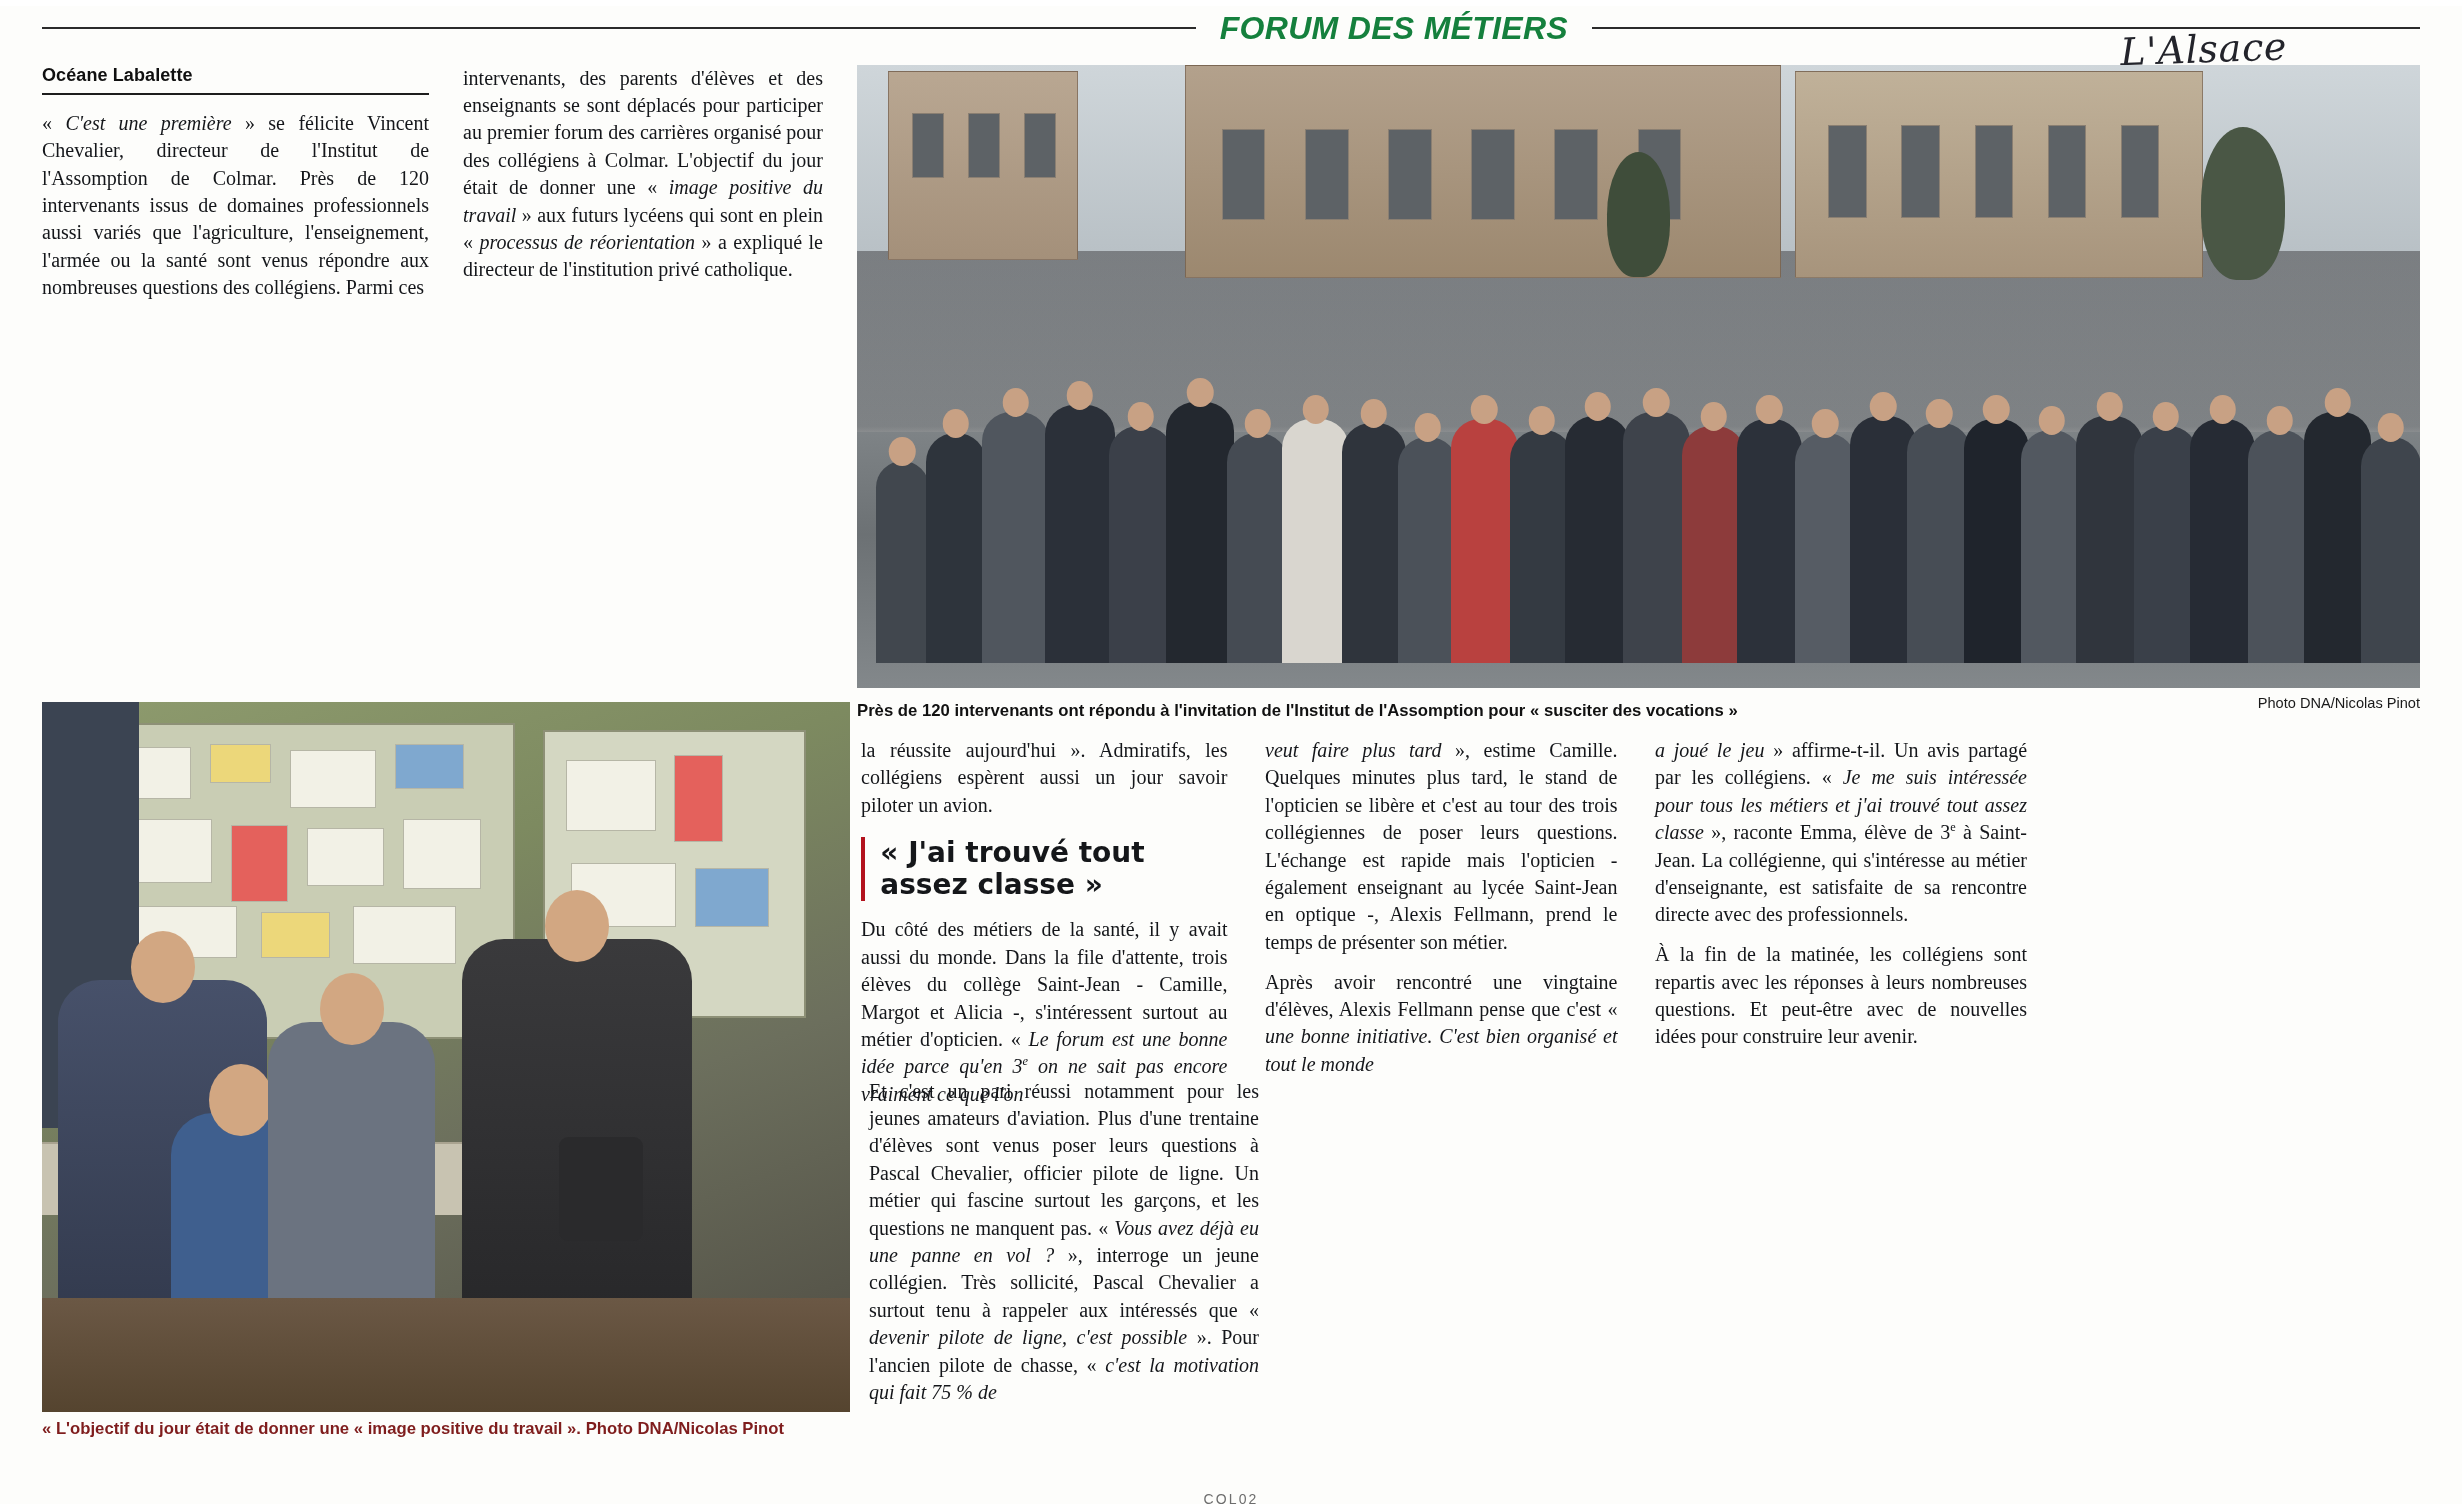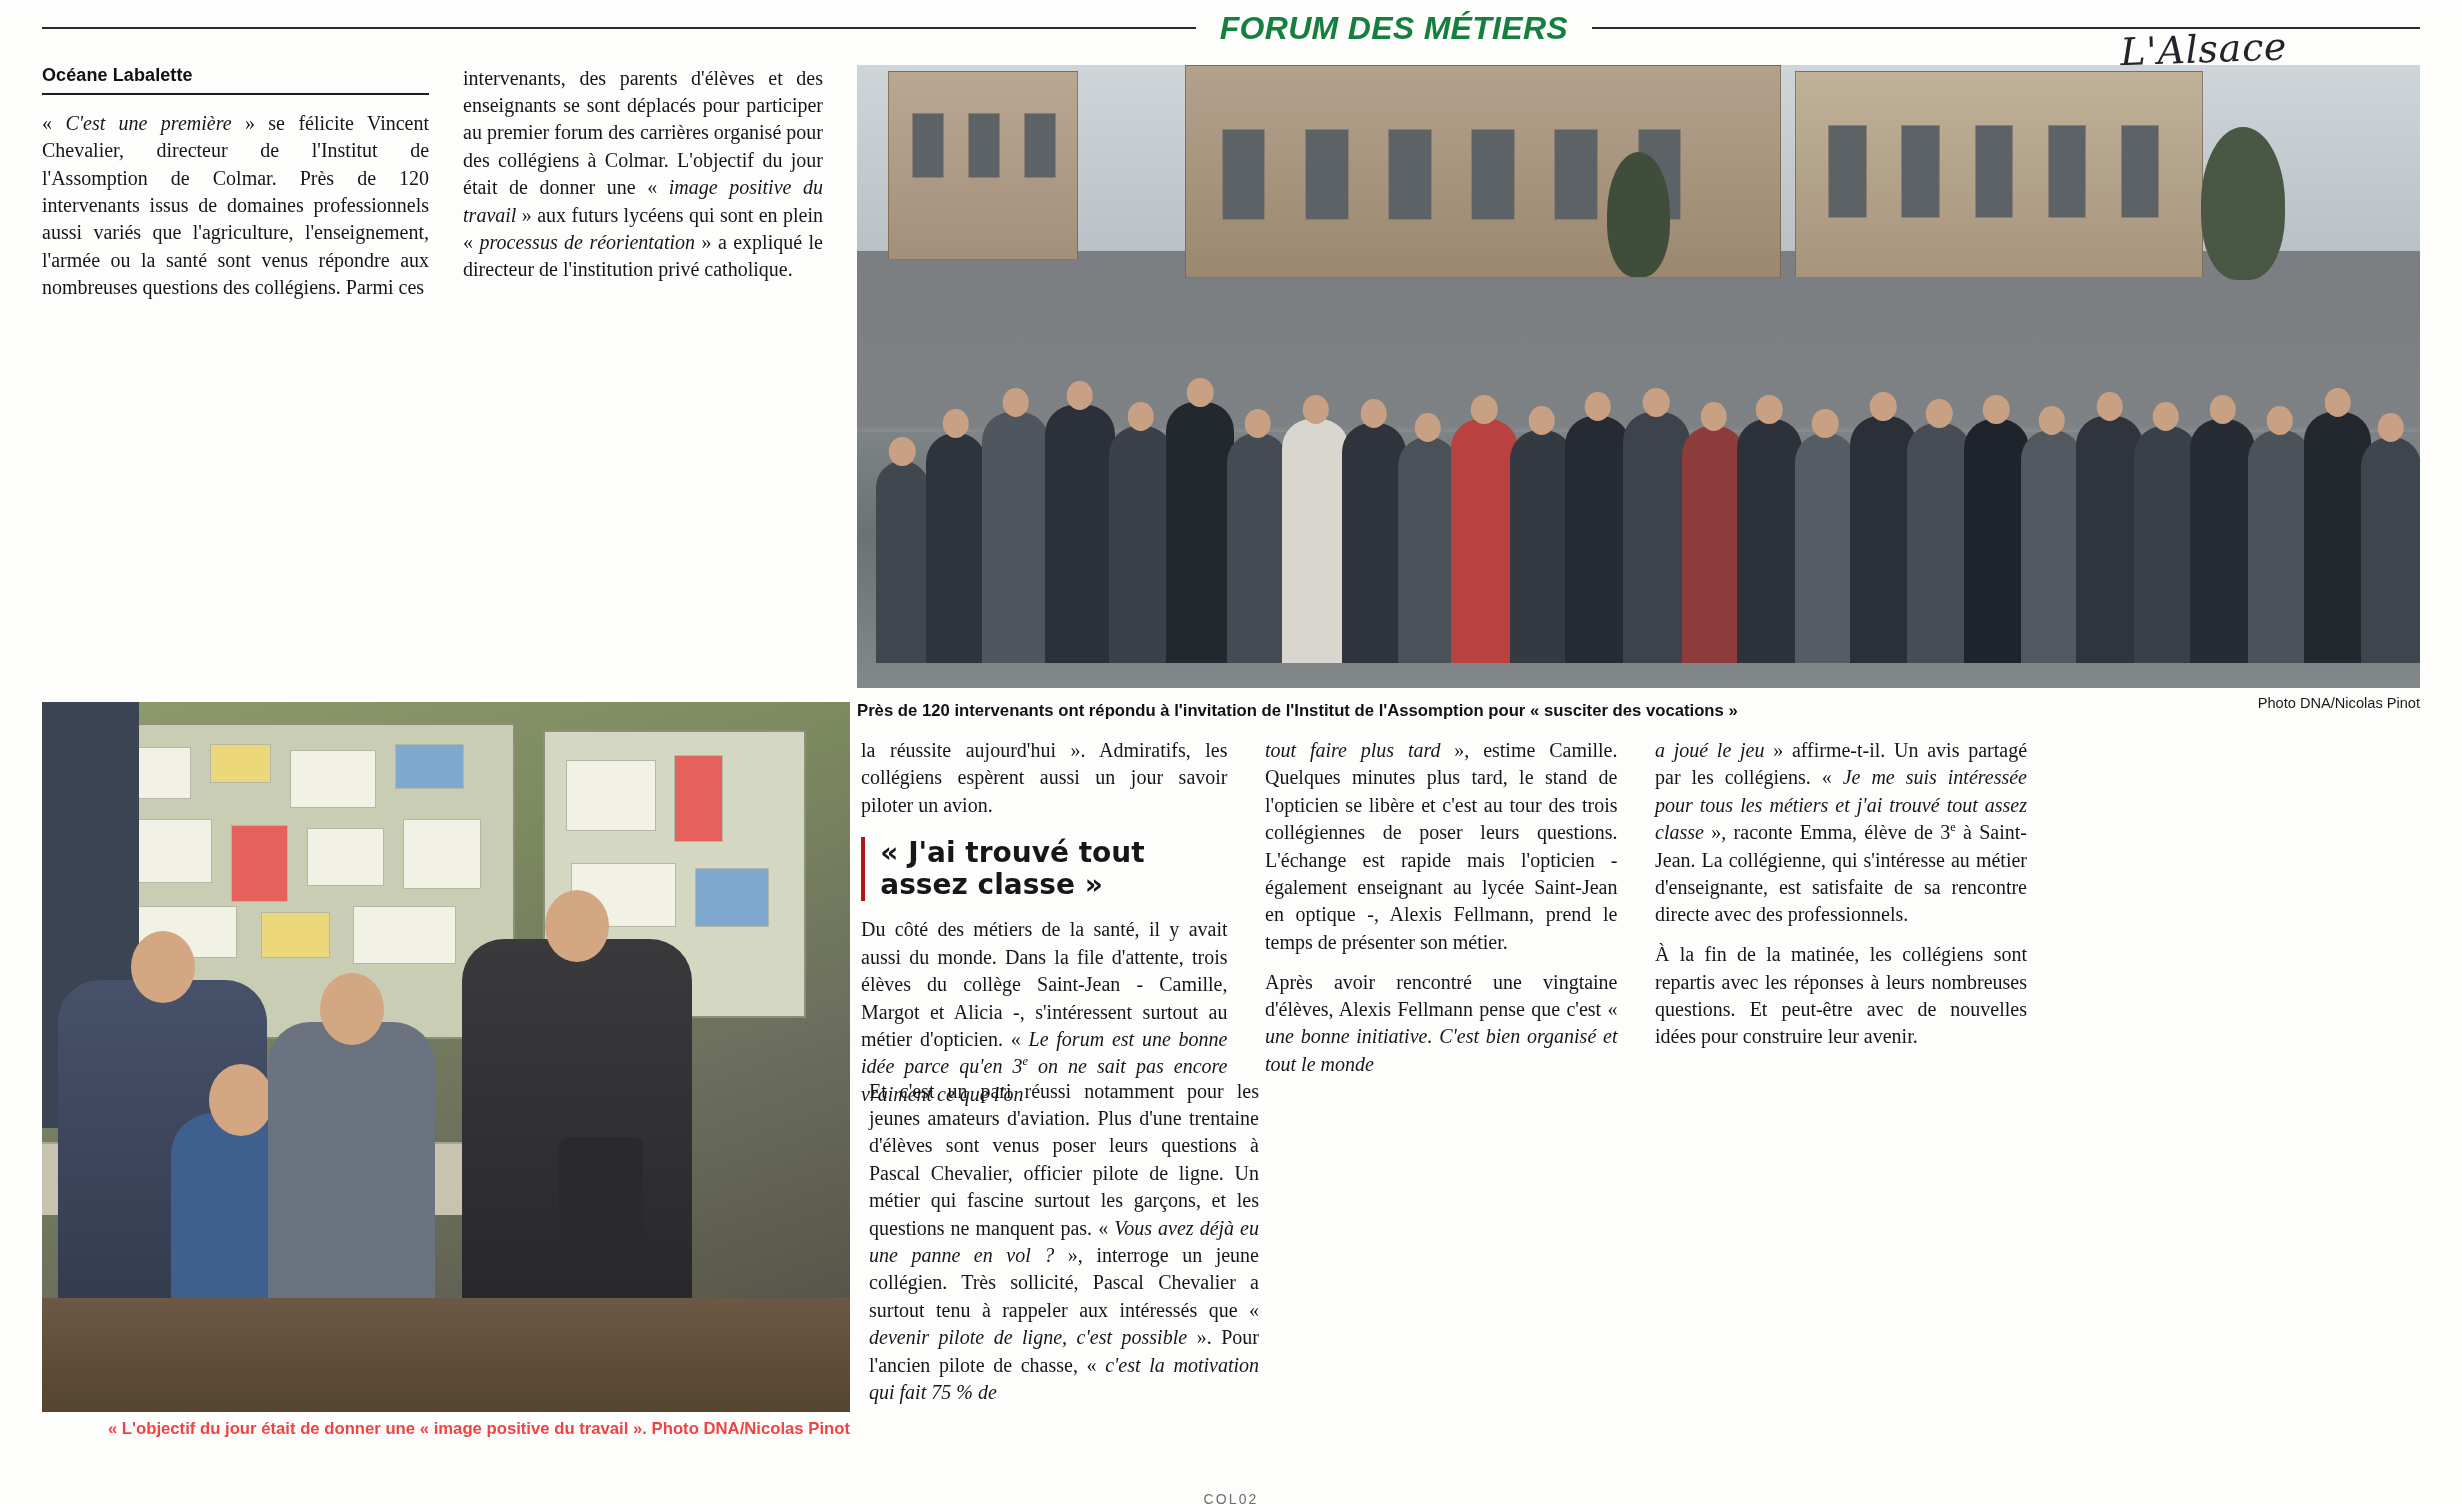--- a/index.html
+++ b/index.html
@@ -265,23 +265,22 @@
     left: 0; right: 0;
     text-align: center;
     font-size: 14px;
     color: #6d6d6d;
     letter-spacing: 2.1px;
   }
 
   .bottom-caption {
     font-size: 16.7px;
     font-weight: bold;
-    color: #ef4444;
+    color: #7f1d1d;
     margin-top: 7px;
-    text-align: right;
   }
 </style>
 </head>
 <body>
 
 <div class="page">
 
   <div class="handwriting">
     <div class="hw1">L'Alsace</div>
     <div class="hw2">2|03|17</div>
@@ -432,21 +431,21 @@
             la réussite aujourd'hui ». Admiratifs, les collégiens espèrent aussi un jour savoir piloter un avion.
           </p>
           <div class="subhead">« J'ai trouvé tout assez classe »</div>
           <p class="body">
             Du côté des métiers de la santé, il y avait aussi du monde. Dans la file d'attente, trois élèves du collège Saint-Jean - Camille, Margot et Alicia -, s'intéressent surtout au métier d'opticien. « <i>Le forum est une bonne idée parce qu'en 3<sup>e</sup> on ne sait pas encore vraiment ce que l'on</i>
           </p>
         </div>
 
         <div class="lc lc-3" style="padding-left:18px;">
           <p class="body">
-            <i>tout faire plus tard</i> », estime Camille. Quelques minutes plus tard, le stand de l'opticien se libère et c'est au tour des trois collégiennes de poser leurs questions. L'échange est rapide mais l'opticien - également enseignant au lycée Saint-Jean en optique -, Alexis Fellmann, prend le temps de présenter son métier.
+            <i>veut faire plus tard</i> », estime Camille. Quelques minutes plus tard, le stand de l'opticien se libère et c'est au tour des trois collégiennes de poser leurs questions. L'échange est rapide mais l'opticien - également enseignant au lycée Saint-Jean en optique -, Alexis Fellmann, prend le temps de présenter son métier.
           </p>
           <p class="body">
             Après avoir rencontré une vingtaine d'élèves, Alexis Fellmann pense que c'est « <i>une bonne initiative. C'est bien organisé et tout le monde</i>
           </p>
         </div>
 
         <div class="lc lc-4" style="padding-left:18px;padding-right:0;">
           <p class="body">
             <i>a joué le jeu</i> » affirme-t-il. Un avis partagé par les collégiens. « <i>Je me suis intéressée pour tous les métiers et j'ai trouvé tout assez classe</i> », raconte Emma, élève de 3<sup>e</sup> à Saint-Jean. La collégienne, qui s'intéresse au métier d'enseignante, est satisfaite de sa rencontre directe avec des professionnels.
           </p>

